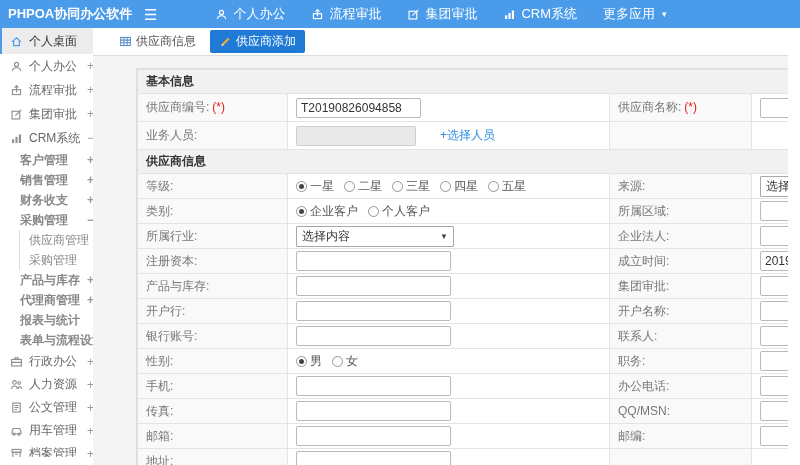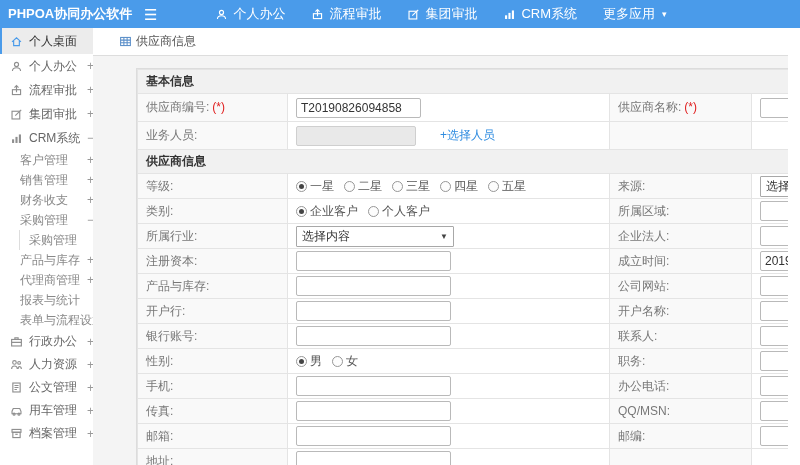--- a/index.html
+++ b/index.html
@@ -19,21 +19,21 @@
   .caret { font-size:9px; margin-left:2px; }
   
   .sidebar { position:absolute; top:28px; left:0; width:105px; height:429px;
     background:#fff; border-right:1px solid #e2e2e2; overflow:hidden; }
   .side-item { display:flex; align-items:center; height:24px; padding:0 10px; color:#666; cursor:pointer; }
   .side-item .sicon { width:13px; height:13px; margin-right:6px; color:#8f8f8f; flex:none; }
   .side-item .stext { flex:1; font-size:12px; white-space:nowrap; overflow:hidden; }
   .side-item .sexp { color:#999; font-size:12px; flex:none; }
   .side-item.active { background:#ececec; color:#333; border-left:2px solid #4a9bea; height:26px; padding-left:8px; }
   .side-item.active .sicon { color:#4a9bea; }
-  .sub { height:20px; padding-left:20px; color:#888; }
+  .sub { height:20px; padding-left:20px; color:#888;font-weight:bold; }
   .sub3 { height:20px; padding-left:29px; color:#888; position:relative; }
   .sub3::before { content:""; position:absolute; left:19px; top:0; bottom:0; width:1px; background:#ddd; }
   .bottom-item { height:23px; }
   
   .main { position:absolute; top:28px; left:93px; width:695px; height:437px;
     background:#f4f4f4; overflow:hidden; }
   .tabbar { height:28px; background:#fff; border-bottom:1px solid #ddd;
     display:flex; align-items:center; padding-left:26px; gap:14px; }
   .tab1 { display:flex; align-items:center; gap:4px; color:#555; font-size:12px; cursor:pointer; }
   .tab2 { display:flex; align-items:center; gap:4px; background:#1f7ad6; color:#fff;
@@ -158,20 +158,23 @@
   </div>
   <div class="side-item sub">
     <span class="stext">财务收支</span>
     <span class="sexp">+</span>
   </div>
   <div class="side-item sub">
     <span class="stext">采购管理</span>
     <span class="sexp">−</span>
   </div>
   <div class="side-item sub3">
+    <span class="stext">供应商管理</span>
+  </div>
+  <div class="side-item sub3">
     <span class="stext">采购管理</span>
   </div>
   <div class="side-item sub">
     <span class="stext">产品与库存</span>
     <span class="sexp">+</span>
   </div>
   <div class="side-item sub">
     <span class="stext">代理商管理</span>
     <span class="sexp">+</span>
   </div>
@@ -227,20 +230,27 @@
 </div>
 
 <div class="main">
   <div class="tabbar">
     <div class="tab1">
       <svg class="ticon" viewBox="0 0 16 16" fill="none" stroke="#5b8fc9" stroke-width="1.3">
           <rect x="2" y="3" width="12" height="10"></rect>
           <path d="M2 6.3 H14 M2 9.6 H14 M6 3 V13 M10 3 V13"></path>
         </svg>
       <span>供应商信息</span>
+    </div>
+    <div class="tab2">
+      <svg class="ticon" viewBox="0 0 16 16">
+          <path d="M3 13.5 L5.6 12.7 L13 5.3 L11 3.3 L3.6 10.7 Z" fill="#f2a93b" stroke="none"></path>
+          <path d="M3 13.5 L5.6 12.7 L3.8 11 Z" fill="#fff" stroke="none"></path>
+        </svg>
+      <span>供应商添加</span>
     </div>
   </div>
 
   <div class="form-wrap">
     <table class="f">
       <colgroup>
           <col style="width:150px">
           <col style="width:322px">
           <col style="width:142px">
           <col>
@@ -329,21 +339,21 @@
       </tr>
       <tr>
         <td class="lbl"><span>注册资本:</span></td>
         <td class="val"><input class="inp" style=""></td>
         <td class="lbl"><span>成立时间:</span></td>
         <td class="val"><input class="inp w2" value="2019-08-26" style=""></td>
       </tr>
       <tr>
         <td class="lbl"><span>产品与库存:</span></td>
         <td class="val"><input class="inp" style=""></td>
-        <td class="lbl"><span>公司网站:</span></td>
+        <td class="lbl"><span>集团审批:</span></td>
         <td class="val"><input class="inp w2" style=""></td>
       </tr>
       <tr>
         <td class="lbl"><span>开户行:</span></td>
         <td class="val"><input class="inp" style=""></td>
         <td class="lbl"><span>开户名称:</span></td>
         <td class="val"><input class="inp w2" style=""></td>
       </tr>
       <tr>
         <td class="lbl"><span>银行账号:</span></td>

